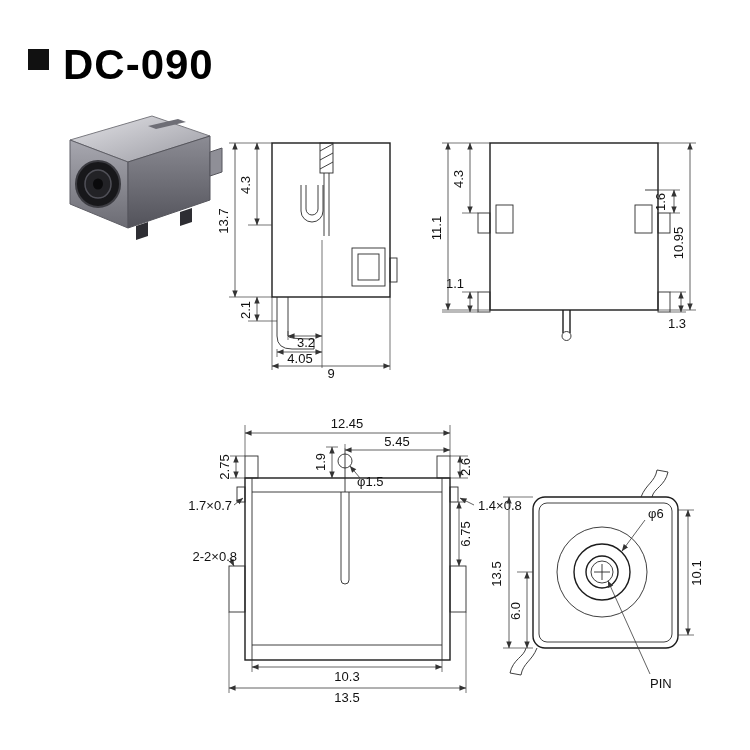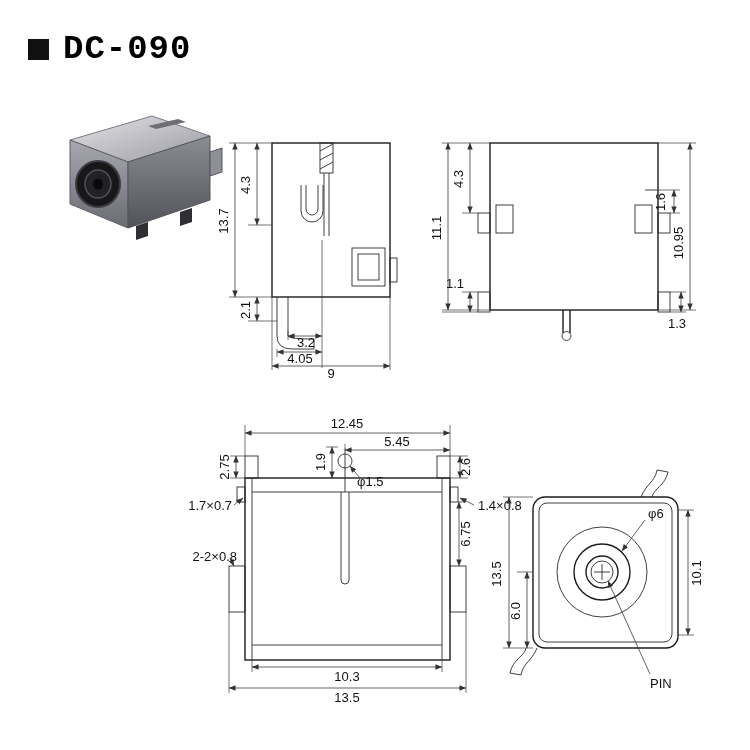--- a/index.html
+++ b/index.html
@@ -1,21 +1,21 @@
 <!DOCTYPE html>
 <html><head>
 <meta charset="utf-8">
 <style>
   html,body{margin:0;padding:0;background:#fff;}
   .page{position:relative;width:750px;height:750px;background:#ffffff;overflow:hidden;
         font-family:"Liberation Sans",sans-serif;}
   .title-row{position:absolute;left:28px;top:30px;display:flex;align-items:center;gap:14px;}
   .bullet{width:21px;height:21px;background:#111;display:inline-block;}
-  .title{font-size:34px;font-weight:700;color:#000;letter-spacing:1px;
-         font-family:Liberation Mono, monospace;}
+  .title{font-size:42px;font-weight:700;color:#000;letter-spacing:1px;
+         font-family:Liberation Sans, sans-serif;margin-top:11px;}
   svg{position:absolute;left:0;top:0;}
   .body{fill:none;stroke:#1c1c1c;stroke-width:1.4;}
   .thin{fill:none;stroke:#2a2a2a;stroke-width:0.9;}
   .ext{fill:none;stroke:#3a3a3a;stroke-width:0.7;}
   .dim{fill:none;stroke:#3a3a3a;stroke-width:0.8;marker-start:url(#arr);marker-end:url(#arr);}
   .leader{fill:none;stroke:#3a3a3a;stroke-width:0.8;marker-end:url(#arr);}
   text.dimtext{font-family:"Liberation Sans",sans-serif;font-size:13px;fill:#111;}
 </style>
 </head>
 <body>

